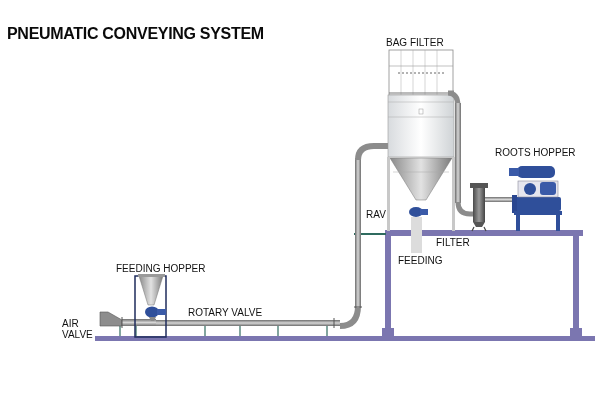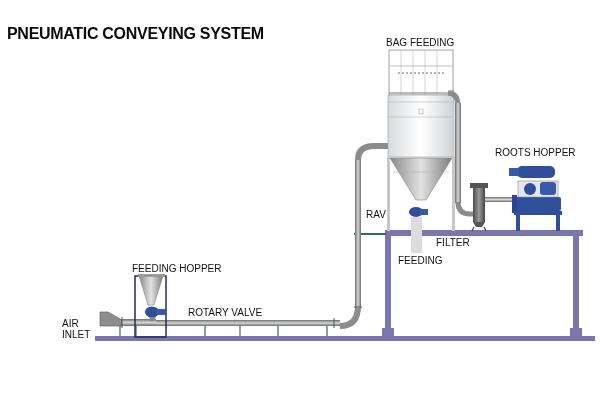--- a/index.html
+++ b/index.html
@@ -5,21 +5,21 @@
   html, body { margin: 0; padding: 0; background: #ffffff; }
   body { width: 600px; height: 400px; overflow: hidden; position: relative; font-family: "Liberation Sans", sans-serif; }
   #stage { position: absolute; left: 0; top: 0; width: 600px; height: 400px; }
   .title { position: absolute; left: 7px; top: 25px; font-size: 16px; font-weight: bold; color: #0a0a0a; letter-spacing: -0.3px; white-space: nowrap; }
   .lbl { position: absolute; font-size: 10px; color: #111; white-space: nowrap; line-height: 11px; }
   #lbl-bag { left: 386px; top: 37px; }
   #lbl-roots { left: 495px; top: 147px; }
   #lbl-rav { left: 366px; top: 209px; }
   #lbl-filter { left: 436px; top: 237px; }
   #lbl-outlet { left: 398px; top: 255px; }
-  #lbl-hopper { left: 132px; top: 263px; }
+  #lbl-hopper { left: 116px; top: 263px; }
   #lbl-rotary { left: 177px; top: 307px; padding-left: 11px; }
   #lbl-air { left: 62px; top: 318px; width: 40px; white-space: normal; }
 </style>
 </head>
 <body>
 
 <svg id="stage" viewBox="0 0 600 400">
   <defs>
     <linearGradient id="pipeV" x1="0" x2="1" y1="0" y2="0">
       <stop offset="0" stop-color="#6e6e6e"></stop>
@@ -145,20 +145,20 @@
     <rect x="517" y="166" width="38" height="12" rx="5" fill="#2f4f9a"></rect>
     <rect x="509" y="168" width="10" height="8" fill="#3a5aa8"></rect>
 
     <rect x="514" y="211" width="48" height="4" fill="#2f4f9a"></rect>
     <rect x="516" y="215" width="4" height="16" fill="#2f4f9a"></rect>
     <rect x="556" y="215" width="4" height="16" fill="#2f4f9a"></rect>
   </g>
 </svg>
 
 <div class="title">PNEUMATIC CONVEYING SYSTEM</div>
-<div class="lbl" id="lbl-bag">BAG FEEDING</div>
+<div class="lbl" id="lbl-bag">BAG FILTER</div>
 <div class="lbl" id="lbl-roots">ROOTS HOPPER</div>
 <div class="lbl" id="lbl-rav">RAV</div>
 <div class="lbl" id="lbl-filter">FILTER</div>
 <div class="lbl" id="lbl-outlet">FEEDING</div>
 <div class="lbl" id="lbl-hopper">FEEDING HOPPER</div>
 <div class="lbl" id="lbl-rotary">ROTARY VALVE</div>
-<div class="lbl" id="lbl-air">AIR INLET</div>
+<div class="lbl" id="lbl-air">AIR VALVE</div>
 
 </body></html>

